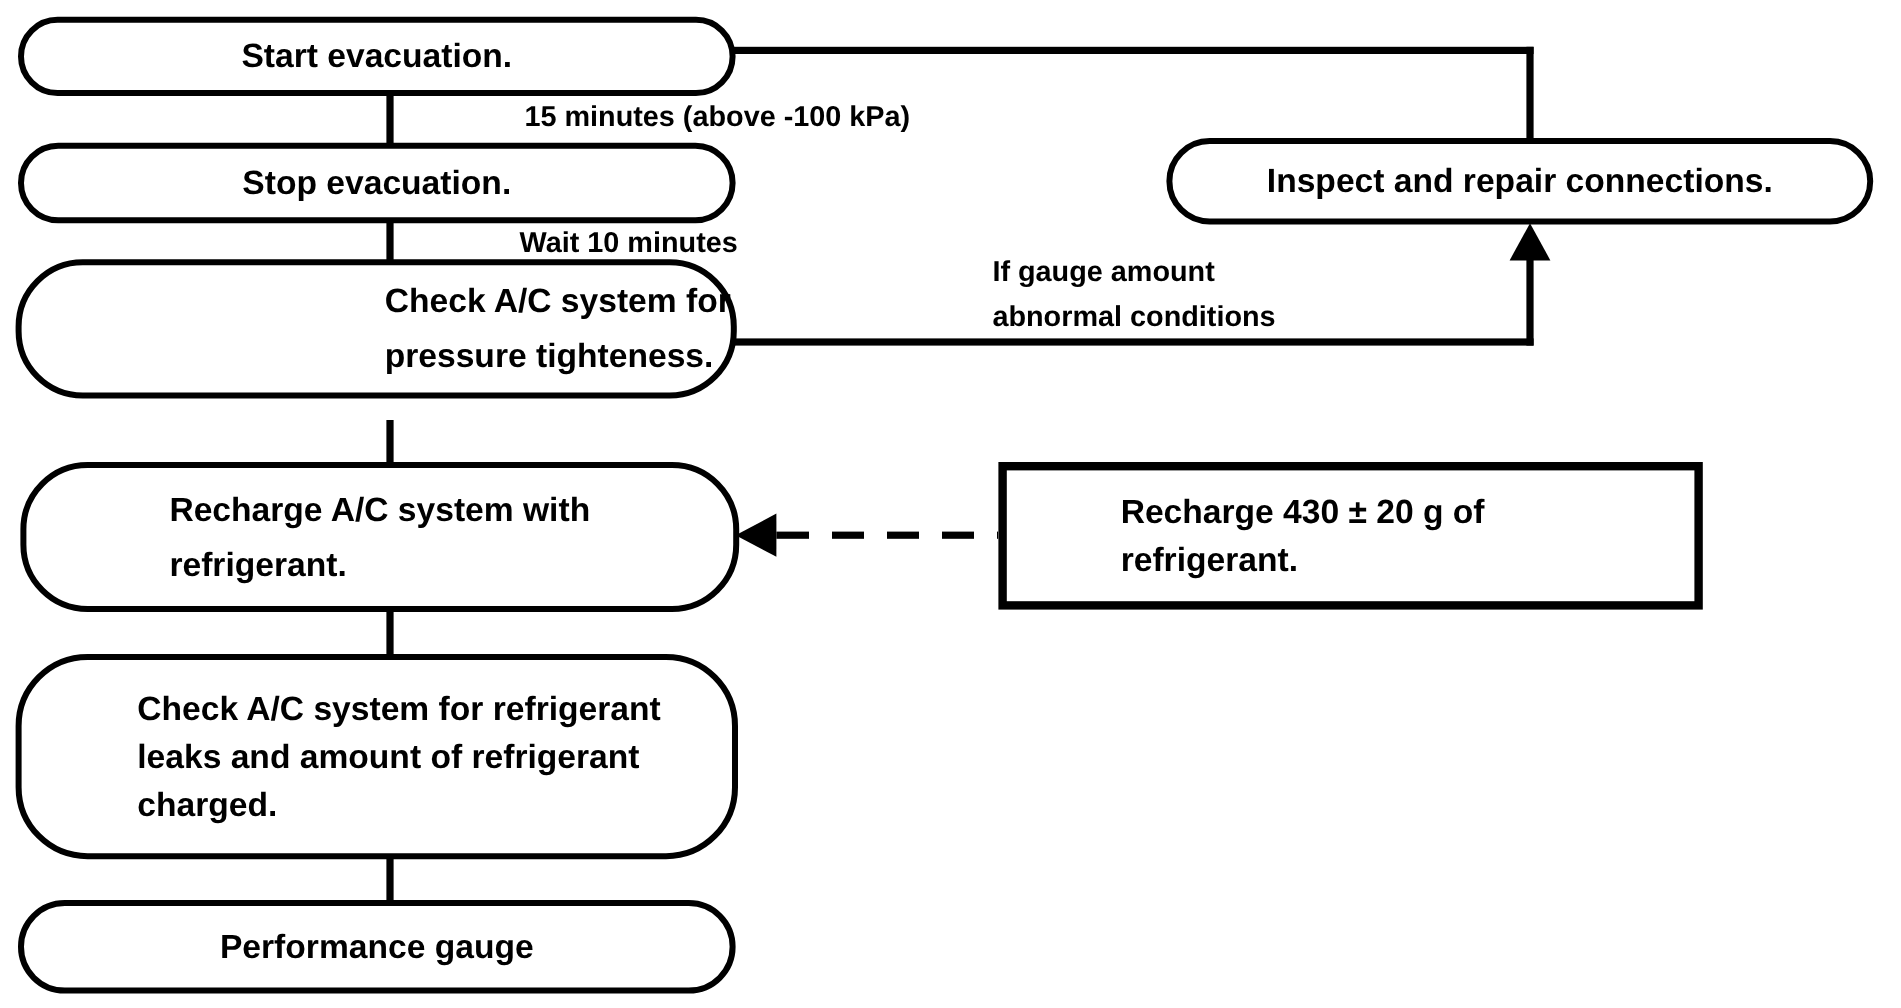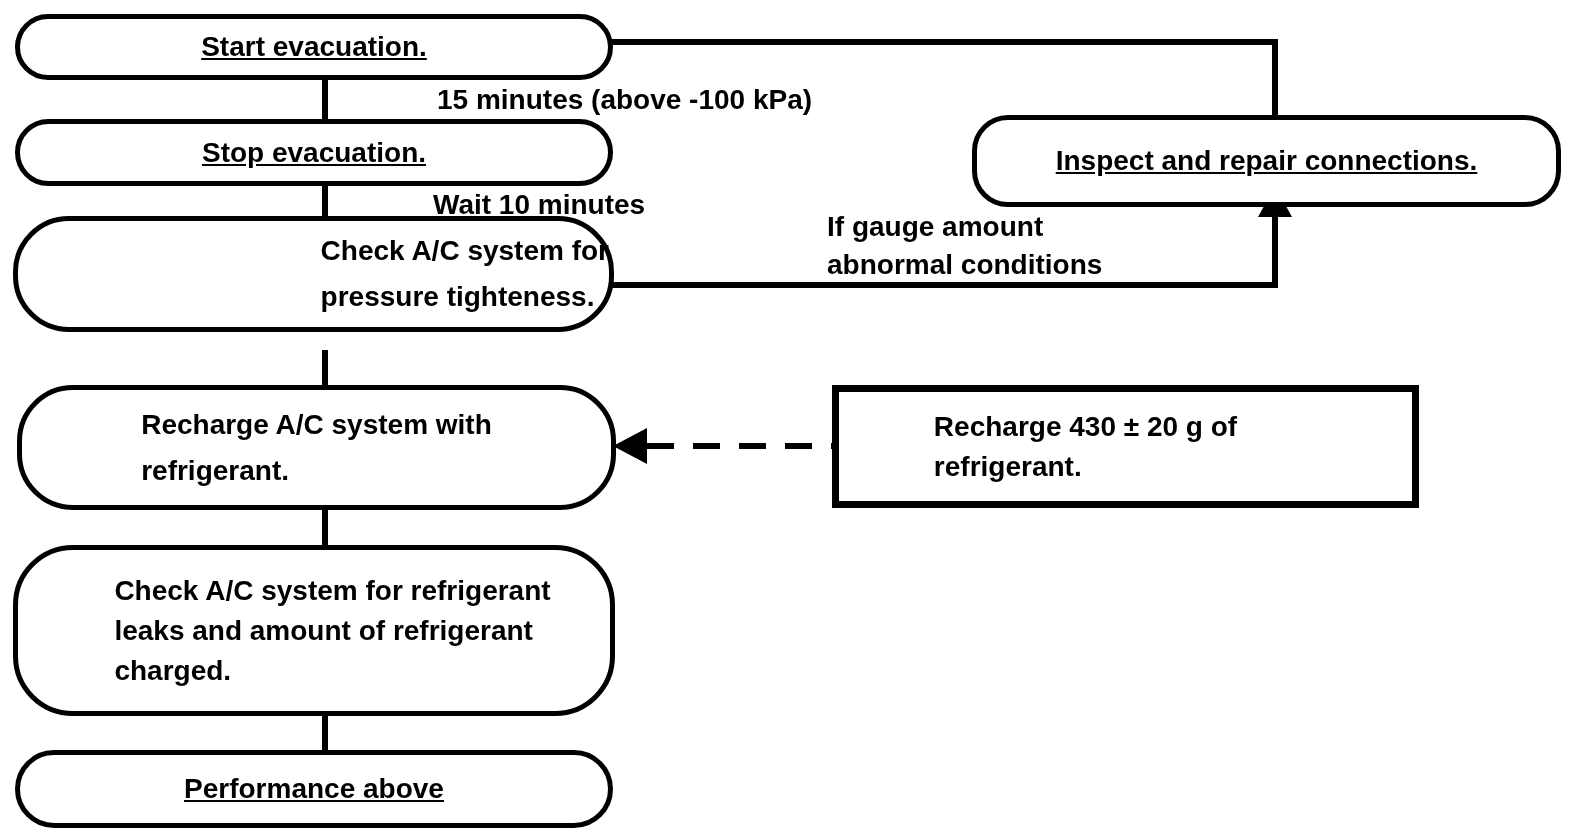--- a/index.html
+++ b/index.html
@@ -18,30 +18,30 @@
     box-sizing: border-box;
     border: 5px solid #000000;
     background: #ffffff;
     display: flex;
     align-items: center;
     justify-content: center;
     font-size: 28px;
     z-index: 2;
   }
   .node .inner { text-align: left; }
-  .pill-s  { border-radius: 34px; text-decoration: underline; }
+  .pill-s  { border-radius: 34px; }
   .pill-m  { border-radius: 56px; }
   .pill-l  { border-radius: 60px; }
   .rect-node { border-width: 7px; border-radius: 0; justify-content: center; }
   .lh46 { line-height: 46px; }
   .lh40 { line-height: 40px; }
   .line { position: absolute; background: #000000; z-index: 1; }
   .label {
     position: absolute;
-    font-size: 28px;
+    font-size: 24px;
     white-space: nowrap;
     z-index: 3;
     background: transparent;
   }
   .arrowhead { position: absolute; width: 0; height: 0; z-index: 2; }
   .arrow-up {
     border-left: 17px solid transparent;
     border-right: 17px solid transparent;
     border-bottom: 31px solid #000000;
   }
@@ -107,25 +107,25 @@
   <div class="node pill-l" style="left:13px; top:545px; width:602px; height:171px;padding-left:37px;">
     <div class="inner lh40">
       <div>Check A/C system for refrigerant</div>
       <div>leaks and amount of refrigerant</div>
       <div>charged.</div>
     </div>
   </div>
 
   <div class="node pill-s" style="left:15px; top:750px; width:598px; height:78px; border-radius:39px;">
     <div class="inner">
-        <div>Performance above</div>
+        <div>Performance gauge</div>
       </div>
   </div>
 
-  <div class="node pill-s" style="left:972px; top:115px; width:589px; height:92px; border-radius:36px;">
+  <div class="node pill-s" style="left:972px; top:115px; width:589px; height:72px; border-radius:36px;">
     <div class="inner">
         <div>Inspect and repair connections.</div>
       </div>
   </div>
 
   <div class="node rect-node" style="left:832px; top:385px; width:587px; height:123px;">
     <div class="inner lh40" style="padding-right:80px;">
       <div>Recharge 430 ± 20 g of</div>
       <div>refrigerant.</div>
     </div>

